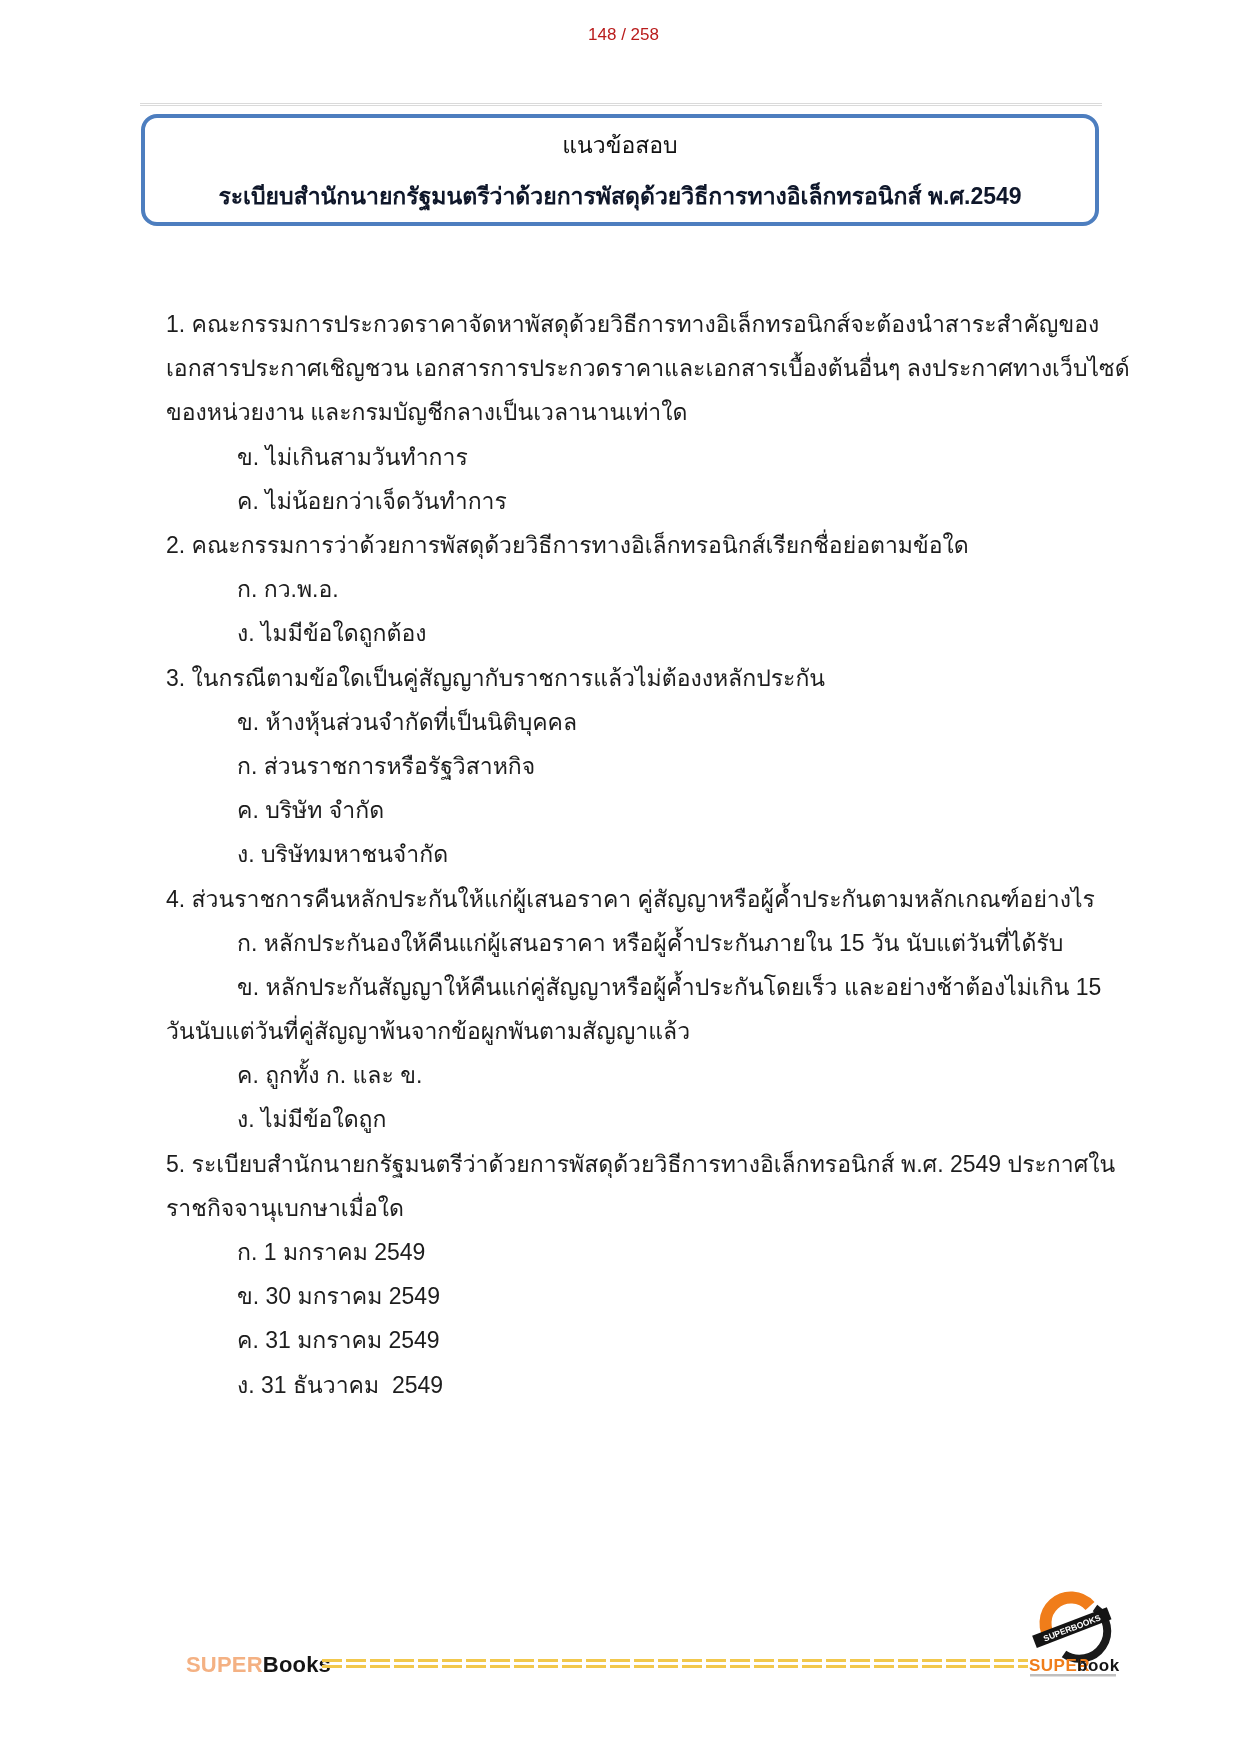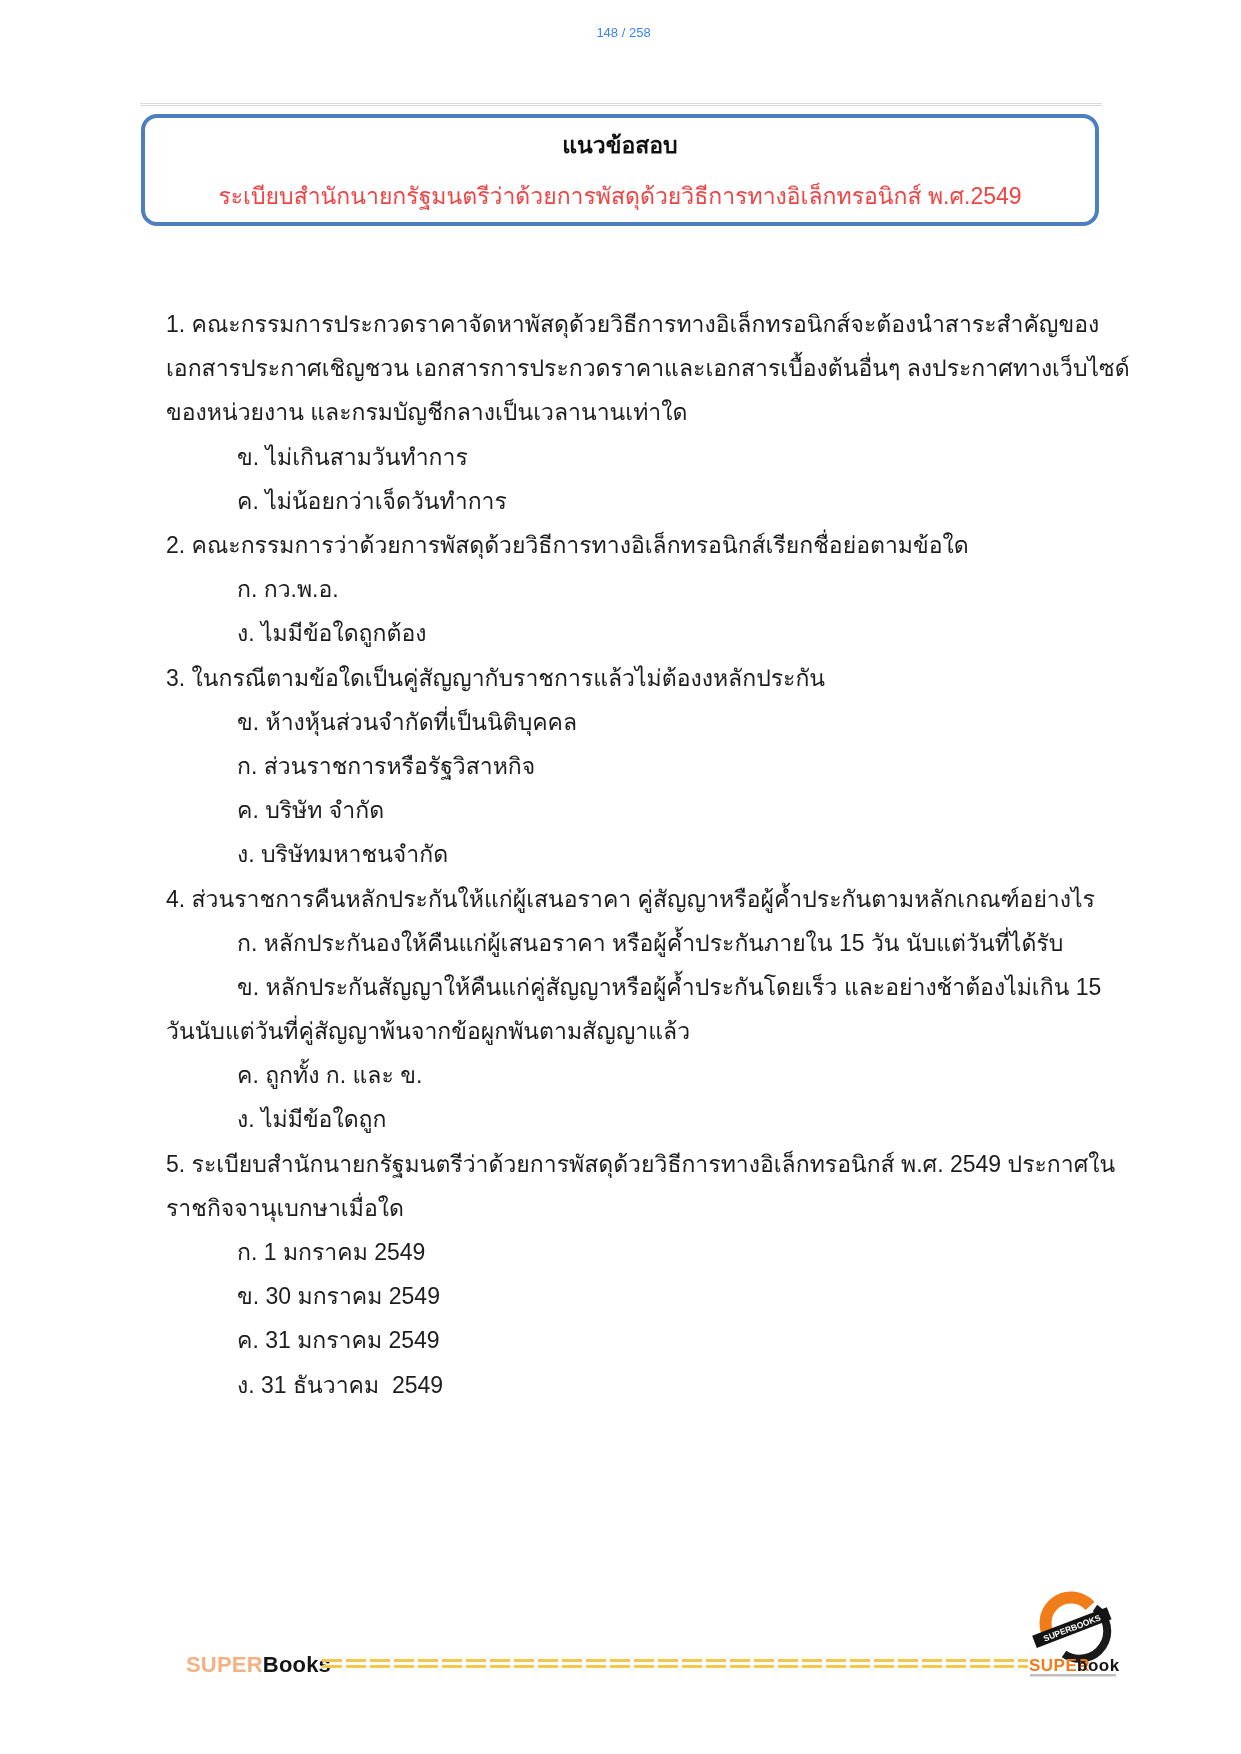--- a/index.html
+++ b/index.html
@@ -1,25 +1,25 @@
 <!DOCTYPE html>
 <html><head>
 <meta charset="utf-8">
 <style>
   html,body{margin:0;padding:0;background:#ffffff;}
   .page{position:relative;width:1241px;height:1754px;background:#ffffff;overflow:hidden;
         font-family:"Liberation Sans",sans-serif;color:#1d1d1d;}
-  .pageno{position:absolute;top:25px;left:0;right:0;text-align:center;font-size:13px;color:#3b82f6;margin-left:6px;}
+  .pageno{position:absolute;top:25px;left:0;right:0;text-align:center;font-size:17px;color:#b91c1c;margin-left:6px;}
   .top-divider{position:absolute;left:140px;top:103px;width:962px;height:0;border-top:3px double #dadada;}
   .title-box{position:absolute;left:141px;top:114px;width:950px;height:104px;
              border:4px solid #4d7ebf;border-radius:16px;background:#fff;
              display:flex;flex-direction:column;justify-content:center;align-items:center;
              gap:15px;text-align:center;}
-  .title-box .t1{font-size:23px;font-weight:bold;color:#111;}
-  .title-box .t2{font-size:23px;font-weight:normal;color:#ef4444;}
+  .title-box .t1{font-size:23px;font-weight:normal;color:#111;}
+  .title-box .t2{font-size:23px;font-weight:bold;color:#0f172a;}
   .content{position:absolute;left:166px;top:302px;width:916px;font-size:23px;color:#1d1d1d;}
   .line{height:44.2px;display:flex;align-items:center;white-space:pre;}
   .opt{padding-left:71px;}
   .footer-brand{position:absolute;left:186px;top:1652px;font-size:22px;font-weight:bold;letter-spacing:.2px;}
   .footer-brand .super{color:#f4b183;}
   .footer-brand .books{color:#141414;}
   .footer-line{position:absolute;left:322px;top:1659px;width:706px;}
   .footer-line .bar{height:3px;margin-bottom:3px;
       background:repeating-linear-gradient(90deg,#f2c84c 0 20px,rgba(0,0,0,0) 20px 24px);}
   .logo{position:absolute;left:1026px;top:1590px;width:94px;height:92px;}

